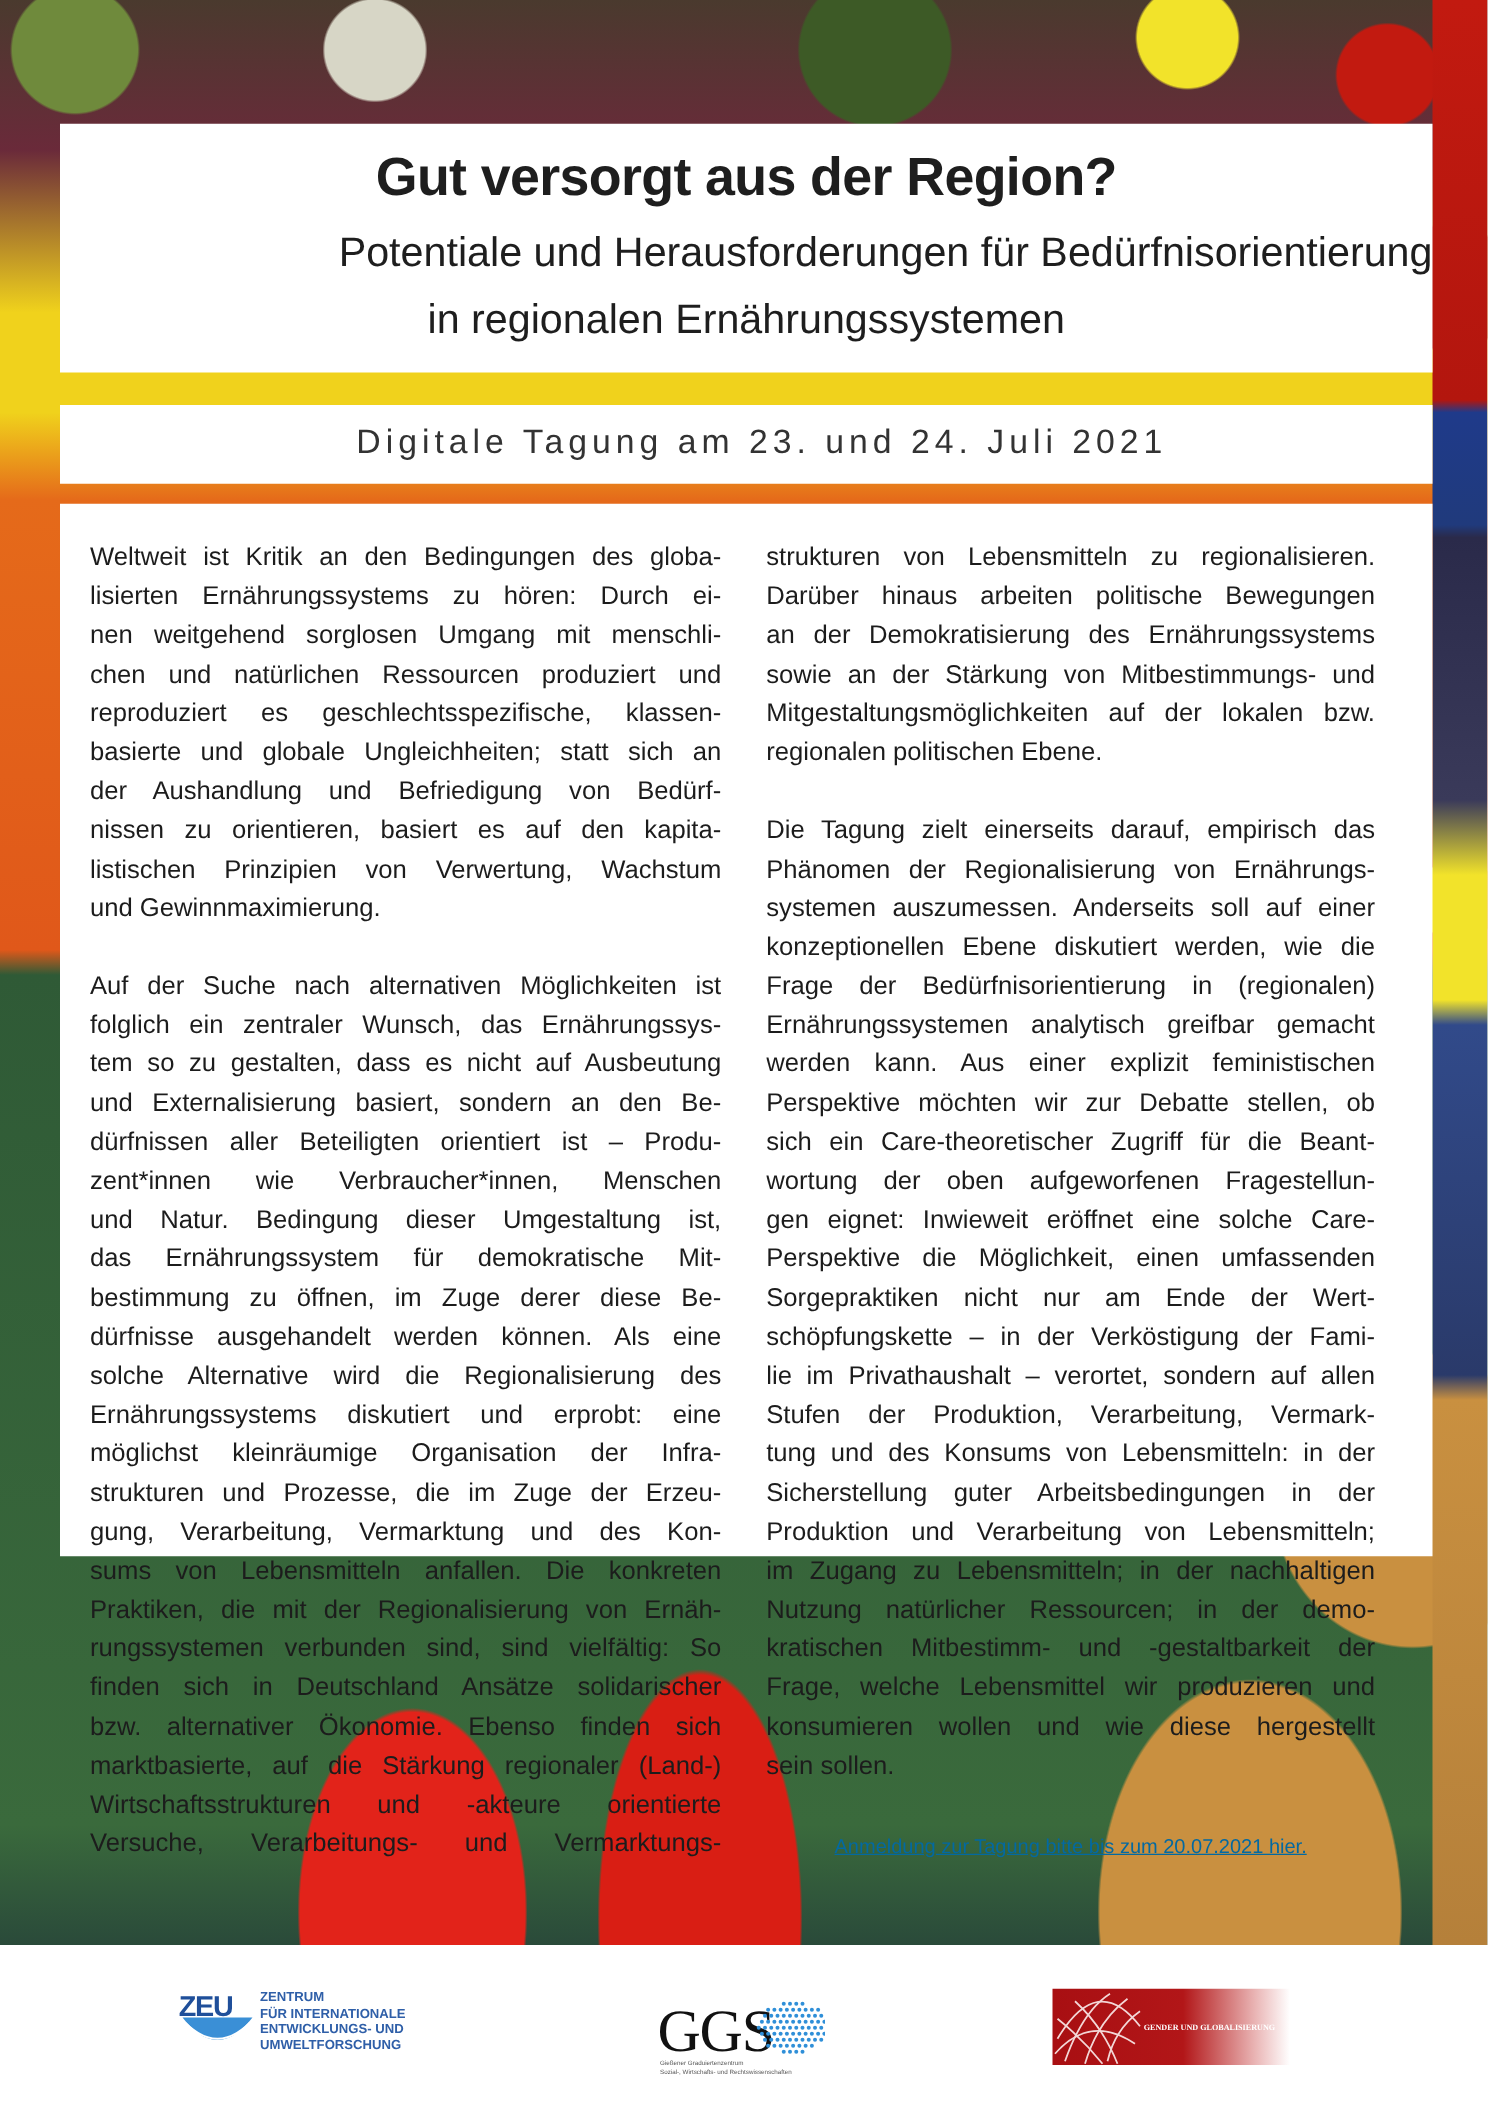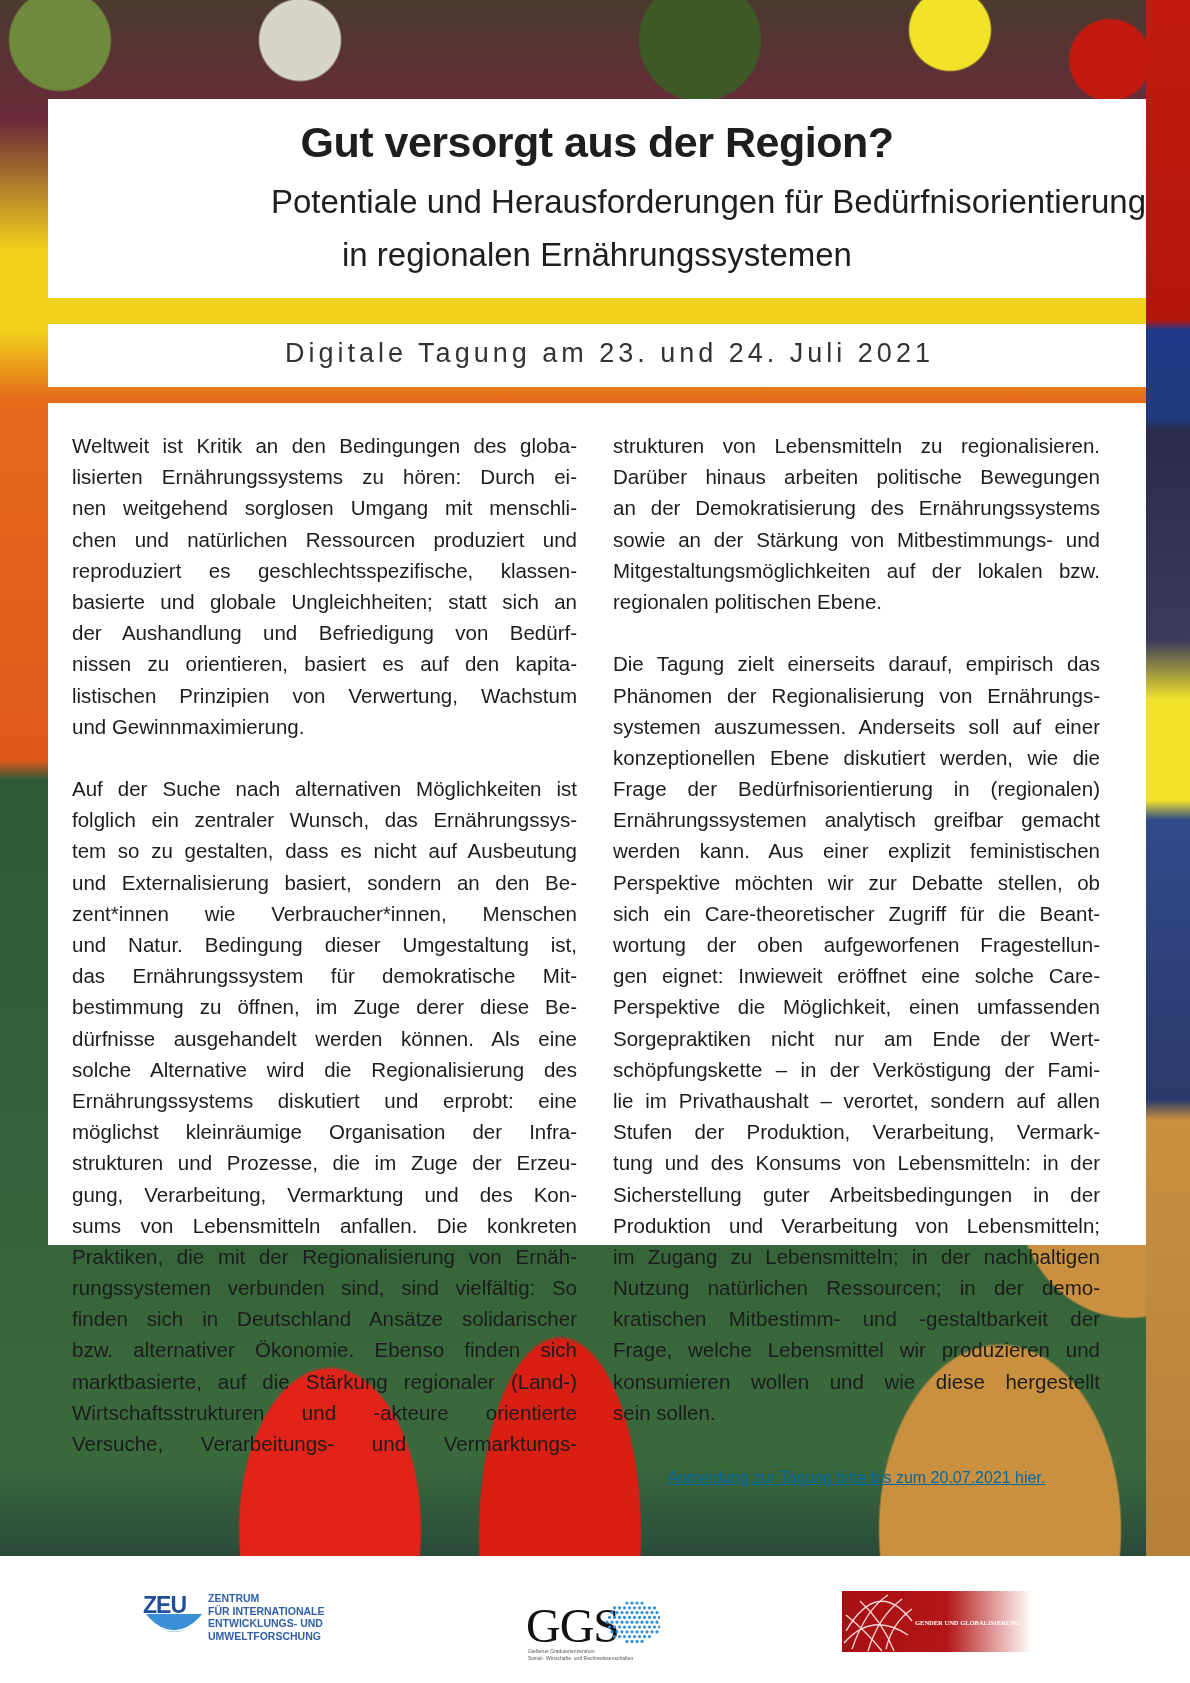--- a/index.html
+++ b/index.html
@@ -143,20 +143,21 @@
         <div class="line">nissen zu orientieren, basiert es auf den kapita-</div>
         <div class="line">listischen Prinzipien von Verwertung, Wachstum</div>
         <div class="line last">und Gewinnmaximierung.</div>
       </div>
       <div class="gap"></div>
       <div>
         <div class="line">Auf der Suche nach alternativen Möglichkeiten ist</div>
         <div class="line">folglich ein zentraler Wunsch, das Ernährungssys-</div>
         <div class="line">tem so zu gestalten, dass es nicht auf Ausbeutung</div>
         <div class="line">und Externalisierung basiert, sondern an den Be-</div>
+        <div class="line">dürfnissen aller Beteiligten orientiert ist – Produ-</div>
         <div class="line">zent*innen wie Verbraucher*innen, Menschen</div>
         <div class="line">und Natur. Bedingung dieser Umgestaltung ist,</div>
         <div class="line">das Ernährungssystem für demokratische Mit-</div>
         <div class="line">bestimmung zu öffnen, im Zuge derer diese Be-</div>
         <div class="line">dürfnisse ausgehandelt werden können. Als eine</div>
         <div class="line">solche Alternative wird die Regionalisierung des</div>
         <div class="line">Ernährungssystems diskutiert und erprobt: eine</div>
         <div class="line">möglichst kleinräumige Organisation der Infra-</div>
         <div class="line">strukturen und Prozesse, die im Zuge der Erzeu-</div>
         <div class="line">gung, Verarbeitung, Vermarktung und des Kon-</div>
@@ -194,21 +195,21 @@
         <div class="line">gen eignet: Inwieweit eröffnet eine solche Care-</div>
         <div class="line">Perspektive die Möglichkeit, einen umfassenden</div>
         <div class="line">Sorgepraktiken nicht nur am Ende der Wert-</div>
         <div class="line">schöpfungskette – in der Verköstigung der Fami-</div>
         <div class="line">lie im Privathaushalt – verortet, sondern auf allen</div>
         <div class="line">Stufen der Produktion, Verarbeitung, Vermark-</div>
         <div class="line">tung und des Konsums von Lebensmitteln: in der</div>
         <div class="line">Sicherstellung guter Arbeitsbedingungen in der</div>
         <div class="line">Produktion und Verarbeitung von Lebensmitteln;</div>
         <div class="line">im Zugang zu Lebensmitteln; in der nachhaltigen</div>
-        <div class="line">Nutzung natürlichen Ressourcen; in der demo-</div>
+        <div class="line">Nutzung natürlicher Ressourcen; in der demo-</div>
         <div class="line">kratischen Mitbestimm- und -gestaltbarkeit der</div>
         <div class="line">Frage, welche Lebensmittel wir produzieren und</div>
         <div class="line">konsumieren wollen und wie diese hergestellt</div>
         <div class="line last">sein sollen.</div>
       </div>
     </div>
   <a class="reg-link">Anmeldung zur Tagung bitte bis zum 20.07.2021 hier.</a>
 </div>
 
 <div class="logo zeu">

